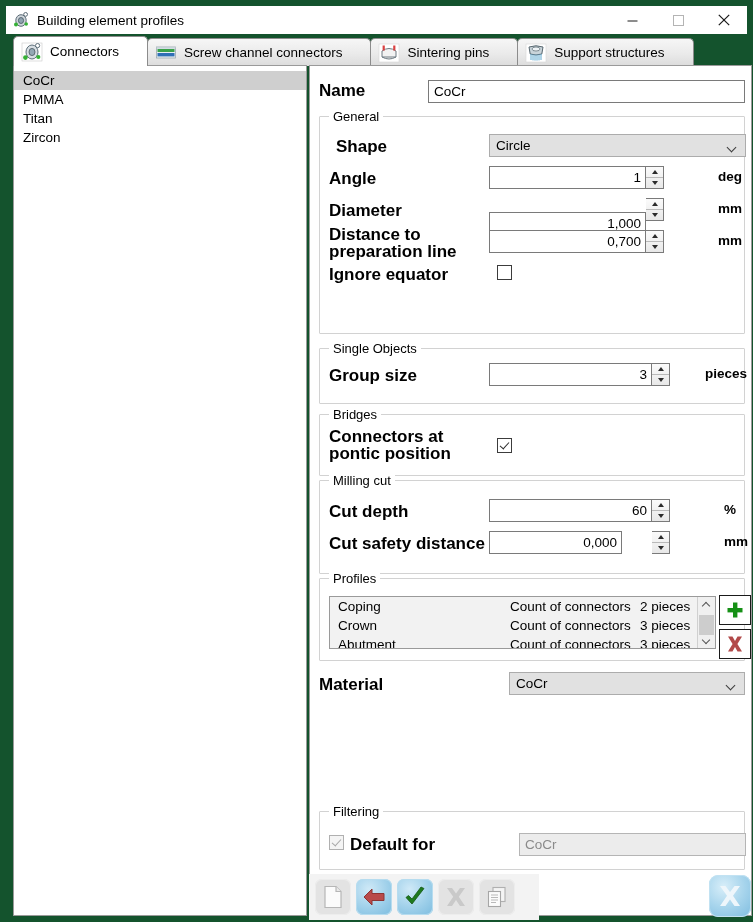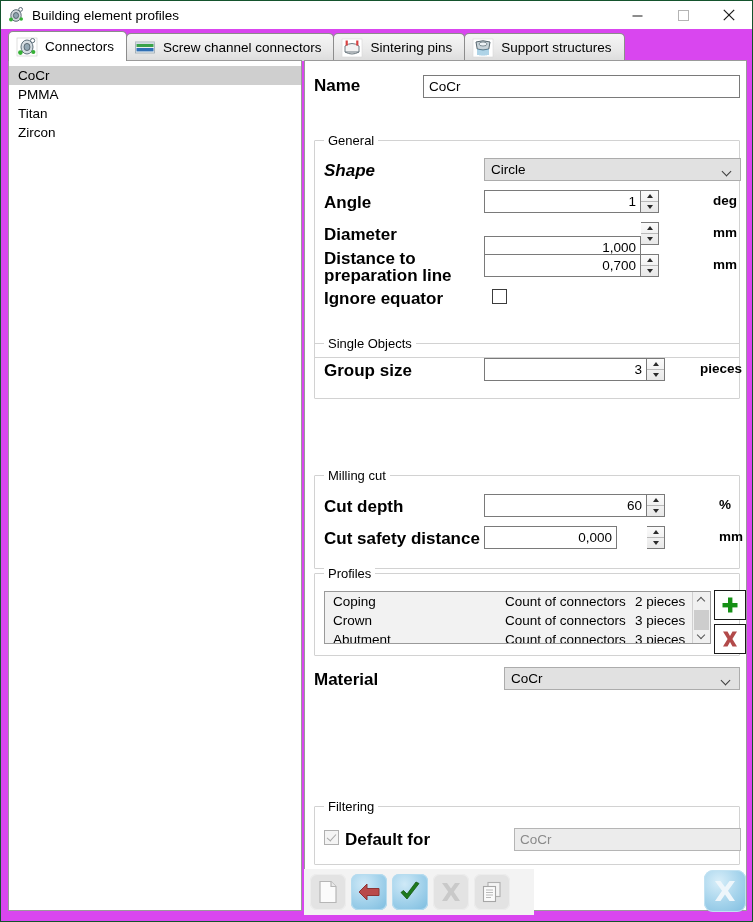--- a/index.html
+++ b/index.html
@@ -4,22 +4,22 @@
 <style>
   html,body{margin:0;padding:0;}
   body{
     width:753px;height:922px;overflow:hidden;
     font-family:"Liberation Sans","DejaVu Sans",sans-serif;
     font-size:13px;color:#000;background:#f0f0f0;
     -webkit-font-smoothing:antialiased;
   }
   .window{
     position:absolute;inset:0;
-    background:#d946ef;
-    border:1px solid #14532d;
+    background:#14532d;
+    border:6px solid #14532d;
     box-sizing:border-box;
   }
   
   .titlebar{
     position:absolute;left:0;top:0;right:0;height:28px;
     background:#fff;display:flex;align-items:center;
   }
   .title-icon{
     width:18px;height:18px;margin-left:7px;margin-right:6px;
     position:relative;flex:none;
@@ -32,21 +32,21 @@
   }
   .win-btn svg{display:block;}
 
   
   .tabstrip{
     position:absolute;left:7px;top:30px;right:7px;height:30px;
     display:flex;align-items:flex-end;
   }
   .tab{
     height:28px;display:flex;align-items:center;gap:7px;
-    padding:0 12px 0 7px;
+    padding:0 28px 0 7px;
     border:1px solid #8c8c8c;
     border-bottom:none;
     border-radius:5px 5px 0 0;
     background:linear-gradient(to bottom,#f6f6f6 0%,#eaeaea 55%,#dcdcdc 100%);
     font-size:13.5px;color:#000;box-sizing:border-box;
     margin-right:-1px;cursor:default;position:relative;
   }
   .tab.active{
     height:30px;
     background:#fff;
@@ -305,24 +305,24 @@
     </div>
   </div>
 
   <div class="panel-right">
 
     <div class="row" style="left:9px;top:15px;">
       <span class="lbl">Name</span>
     </div>
     <input class="txt" style="position: absolute; left: 118px; top: 14px; width: 317px;" value="CoCr">
 
-    <div class="group" style="left:9px;top:50px;width:426px;height:218px;margin-top:29px;">
+    <div class="group" style="left:9px;top:50px;width:426px;height:218px;">
       <span class="gtitle">General</span>
 
-      <div class="row" style="left:9px;top:20px;font-style:italic;">
+      <div class="row" style="left:16px;top:20px;">
         <span class="lbl">Shape</span>
       </div>
       <div class="combo" style="position:absolute;left:169px;top:17px;width:257px;">
         <span>Circle</span>
         <span class="arrow"></span>
       </div>
 
       <div class="row" style="left:9px;top:52px;">
         <span class="lbl">Angle</span>
       </div>
@@ -381,20 +381,27 @@
         <div class="up">
             <i></i>
           </div>
         <div class="dn">
             <i></i>
           </div>
       </div>
       <span class="unit" style="position:absolute;left:385px;top:17px;">pieces</span>
     </div>
 
+    <div class="group" style="left:9px;top:348px;width:426px;height:62px;">
+      <span class="gtitle">Bridges</span>
+      <div style="position:absolute;left:9px;top:14px;width:150px;line-height:16px;">
+        <span class="lbl">Connectors at pontic position</span>
+      </div>
+      <div class="chk on" style="position:absolute;left:177px;top:23px;"></div>
+    </div>
 
     <div class="group" style="left:9px;top:414px;width:426px;height:94px;">
       <span class="gtitle">Milling cut</span>
 
       <div class="row" style="left:9px;top:21px;">
         <span class="lbl">Cut depth</span>
       </div>
       <input class="txt num" style="position: absolute; left: 169px; top: 18px; width: 163px;" value="60">
       <div class="spin" style="position:absolute;left:332px;top:18px;">
         <div class="up">

